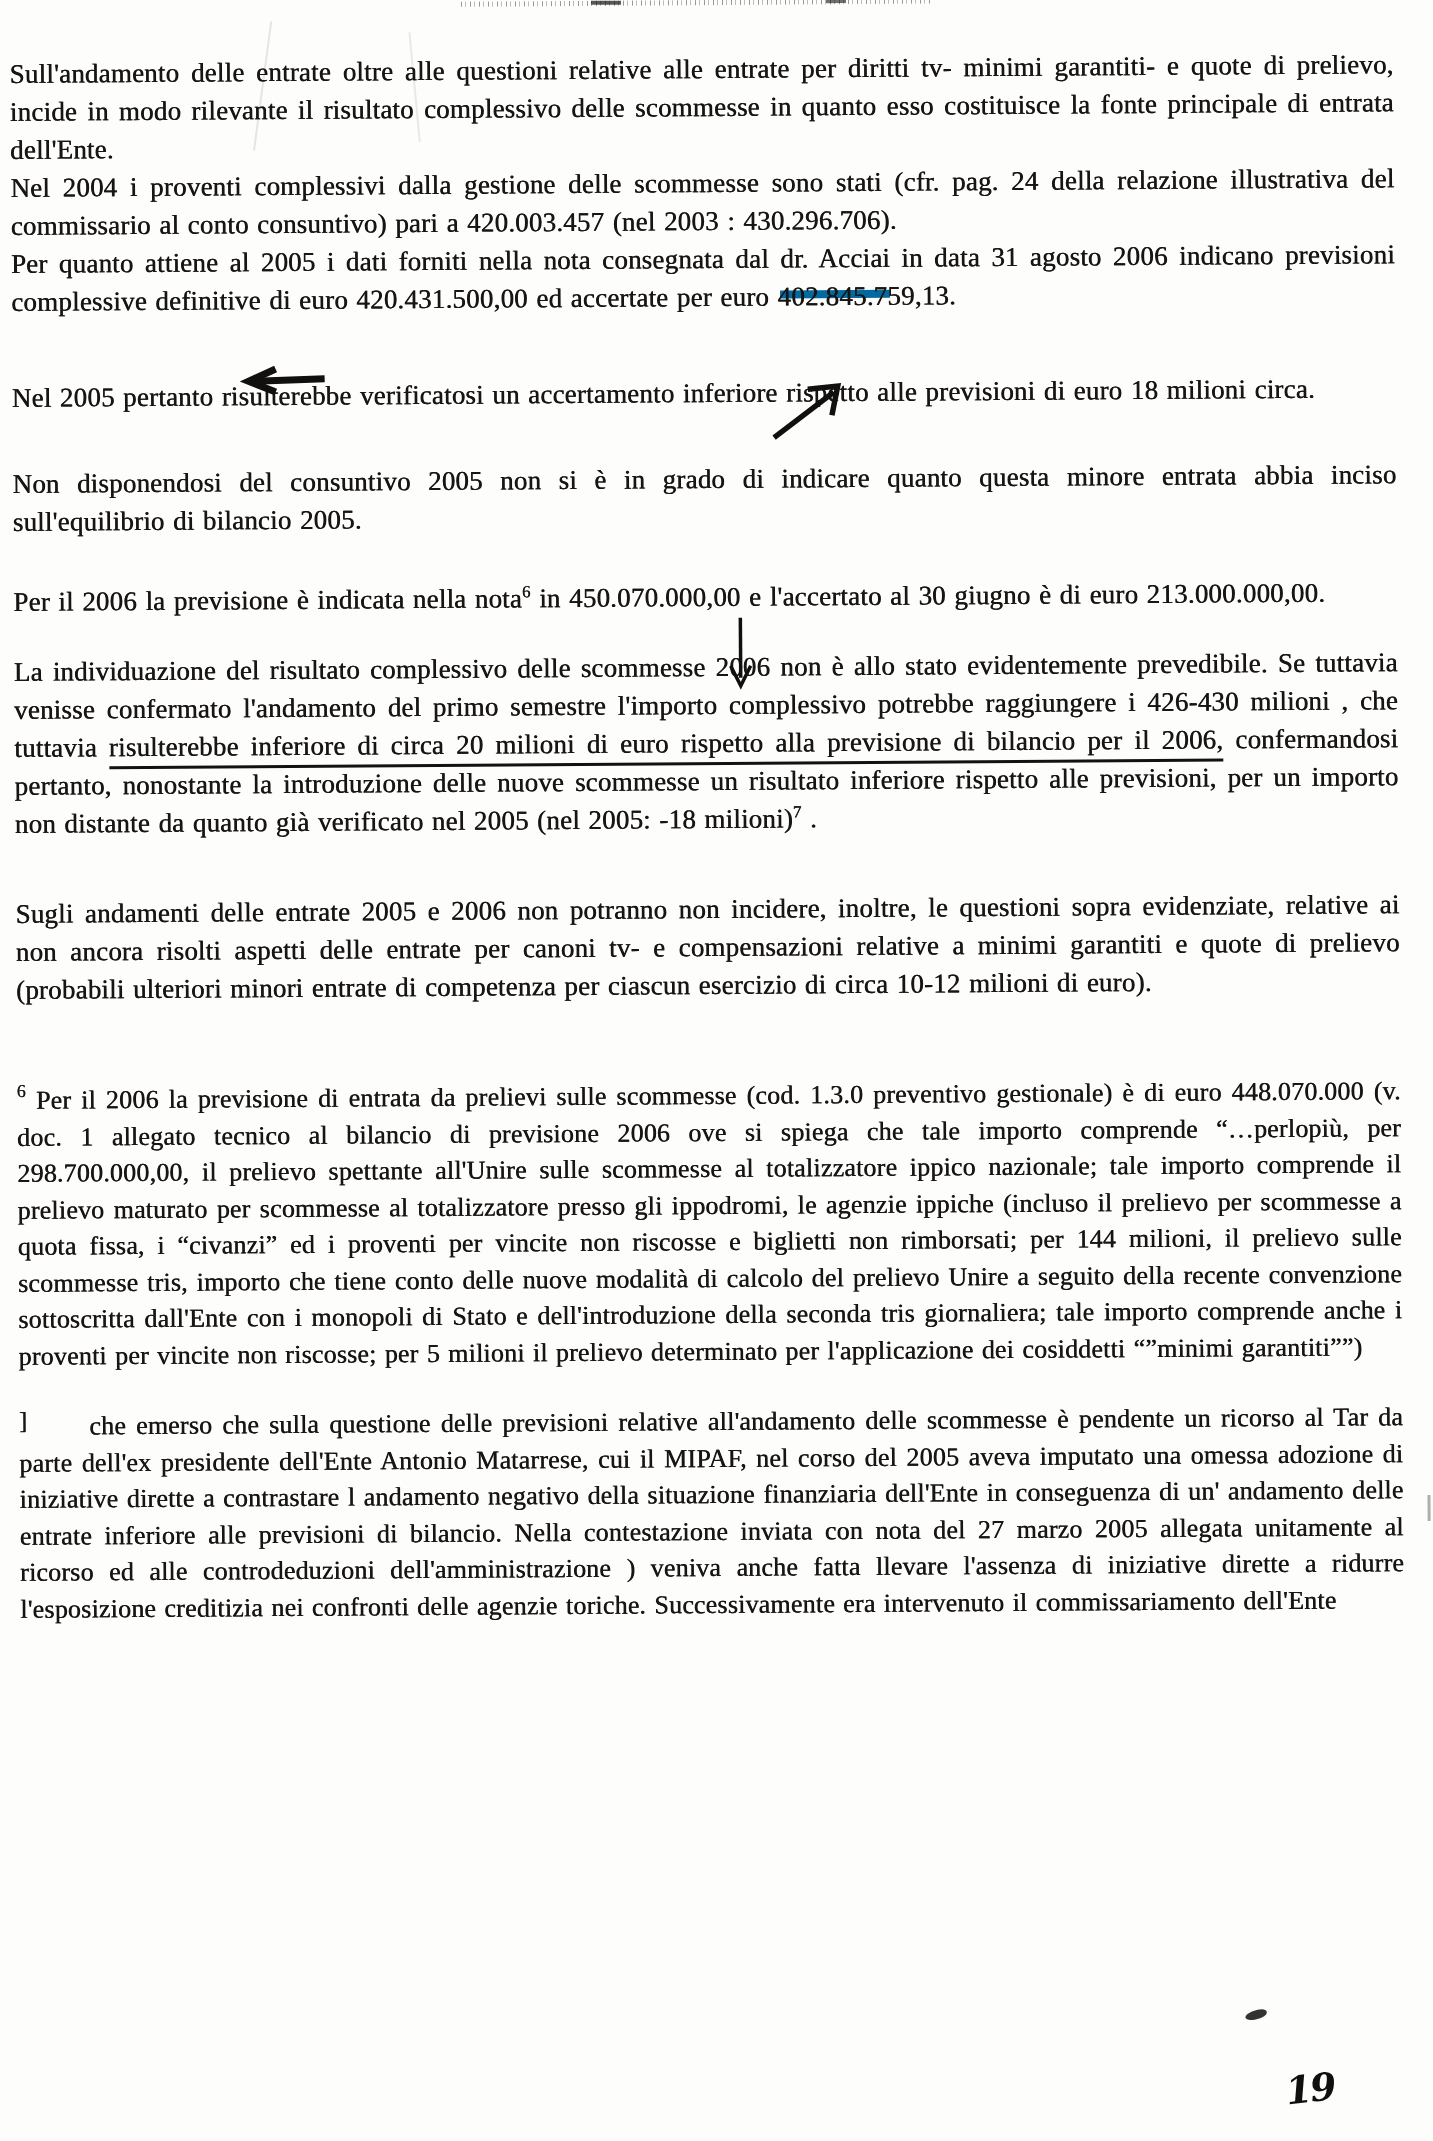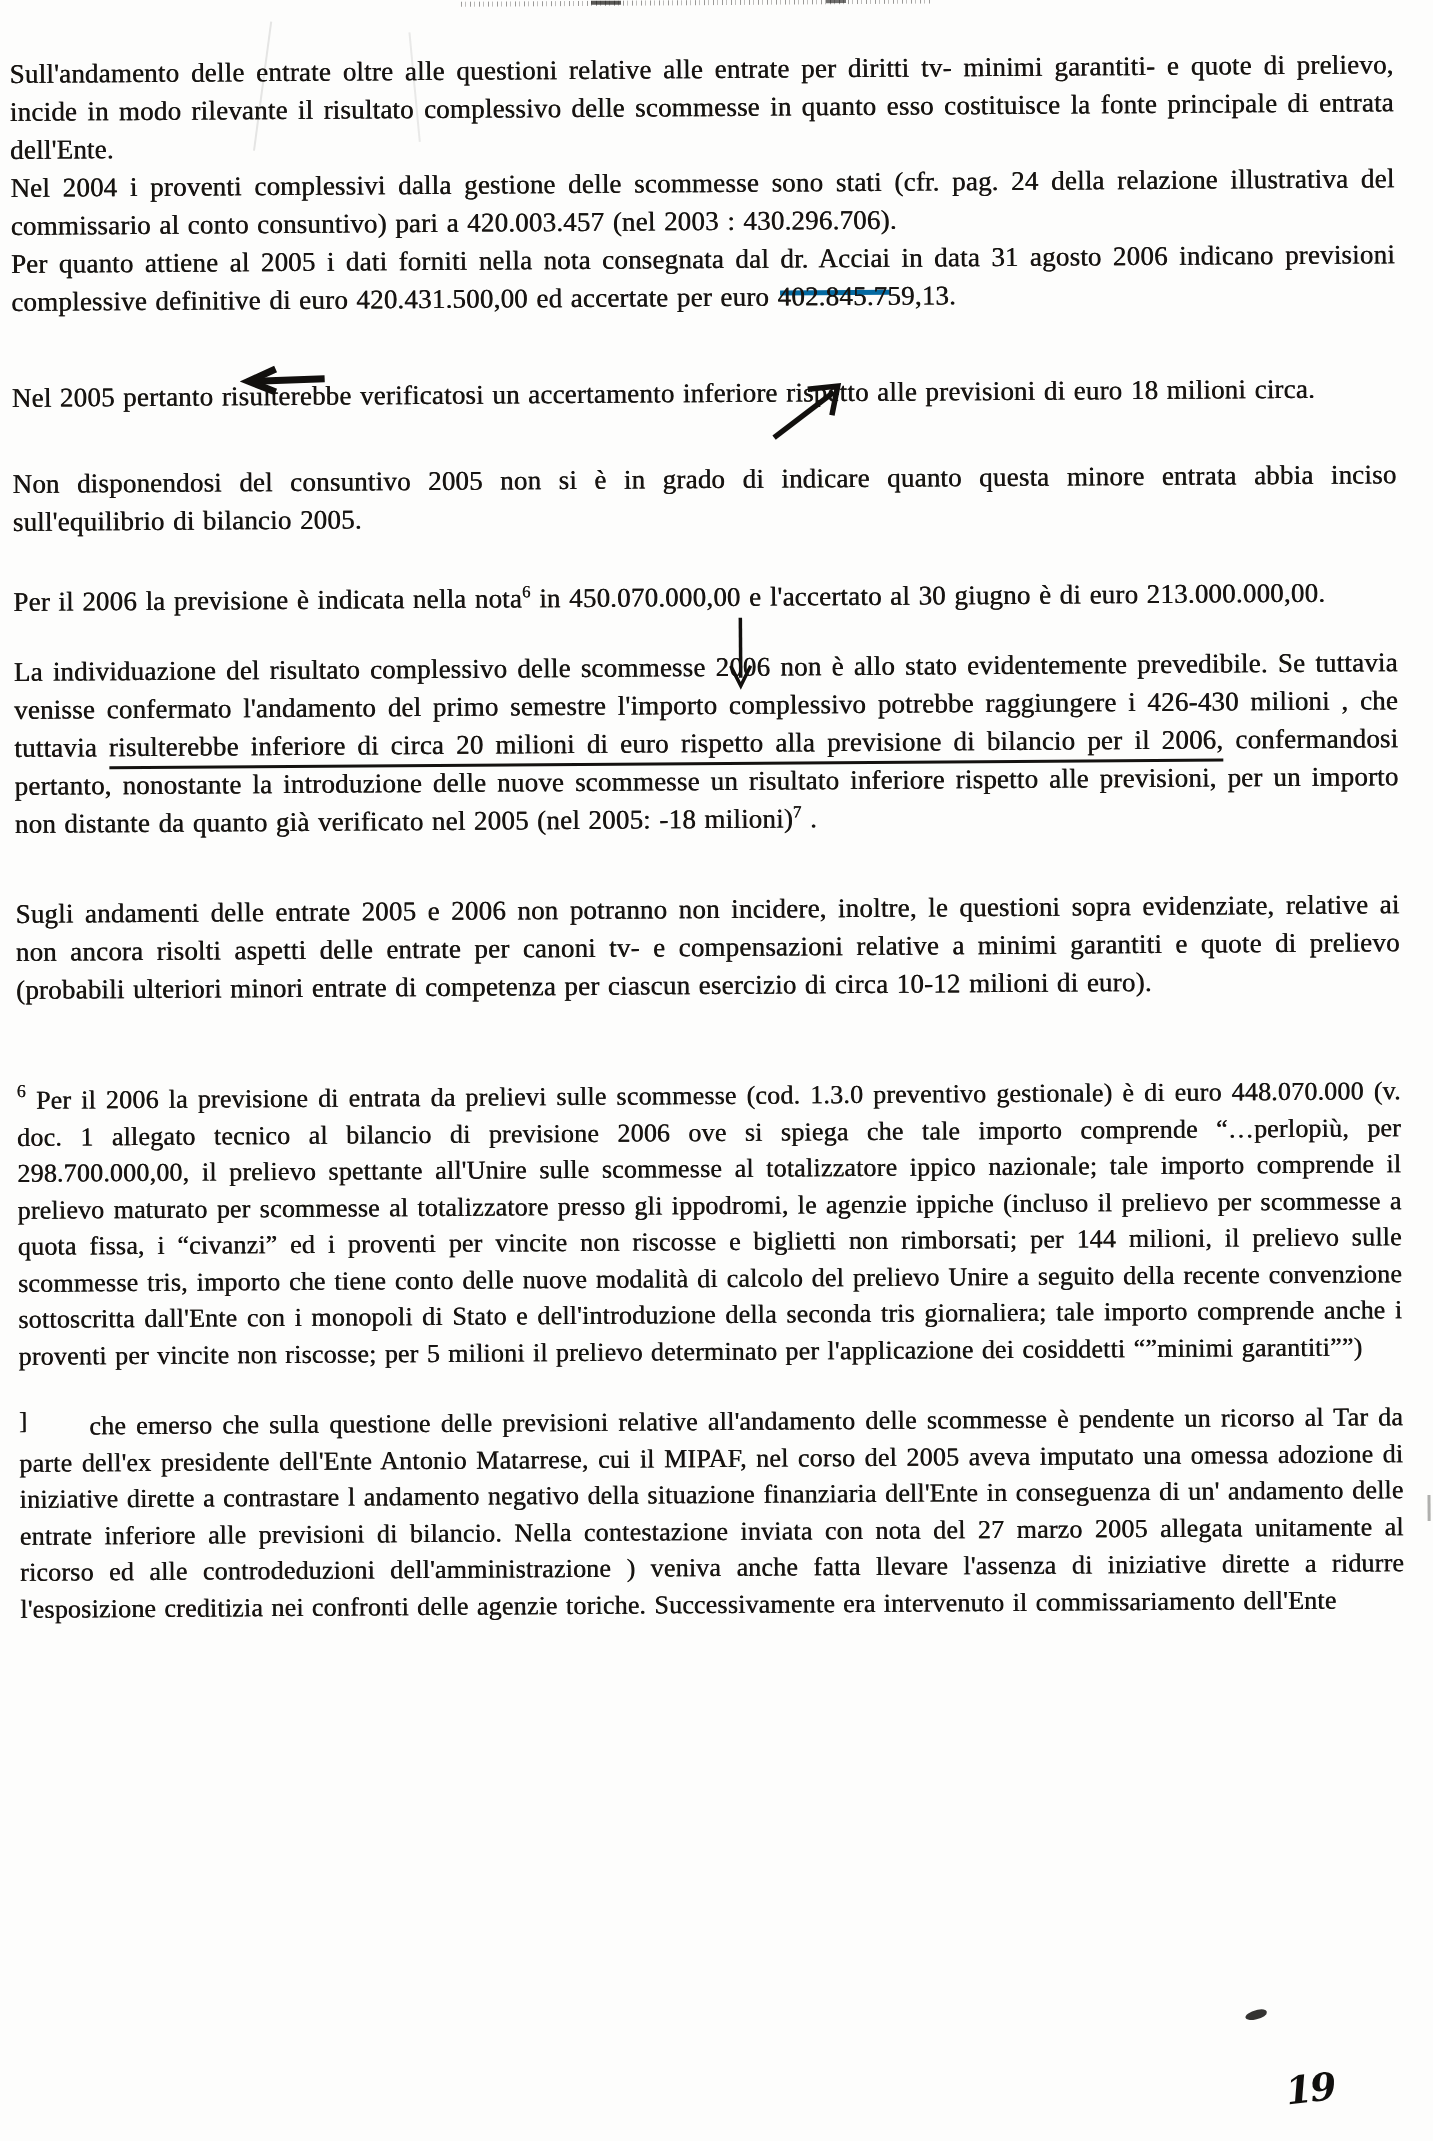--- a/index.html
+++ b/index.html
@@ -36,21 +36,21 @@
   .gap-md  { margin-top: 42px; }
   .gap-p7  { margin-top: 32px; }
   .gap-p8  { margin-top: 52px; }
   .gap-fn6 { margin-top: 64px; }
   .gap-fn7 { margin-top: 34px; }
   .footnote {
     font-size: 26px;
     line-height: 36.5px;
   }
   .hand-underline {
-    border-bottom: 5px solid #0369a1;
+    border-bottom: 8px solid #0369a1;
     padding-bottom: 17px;
   }
   .printed-underline {
     border-bottom: 3.5px solid #141210;
     padding-bottom: 4px;
   }
   sup.noteref {
     font-size: 17px;
     line-height: 0;
     vertical-align: 10px;

